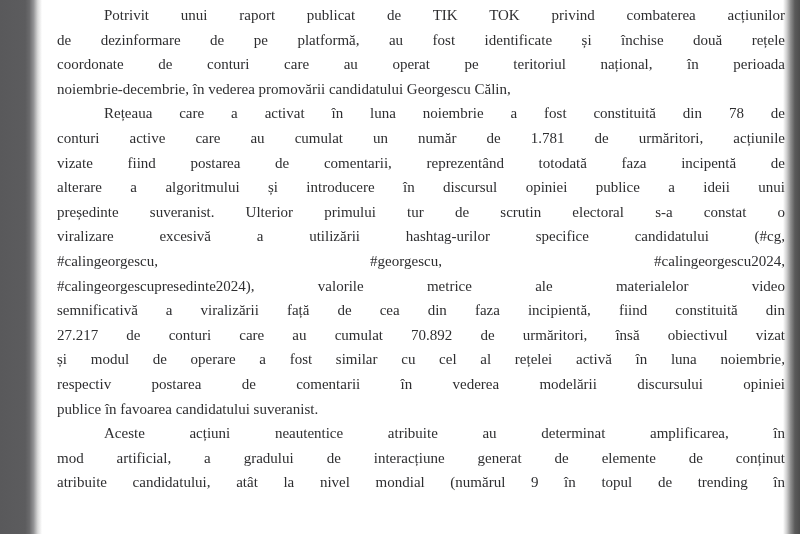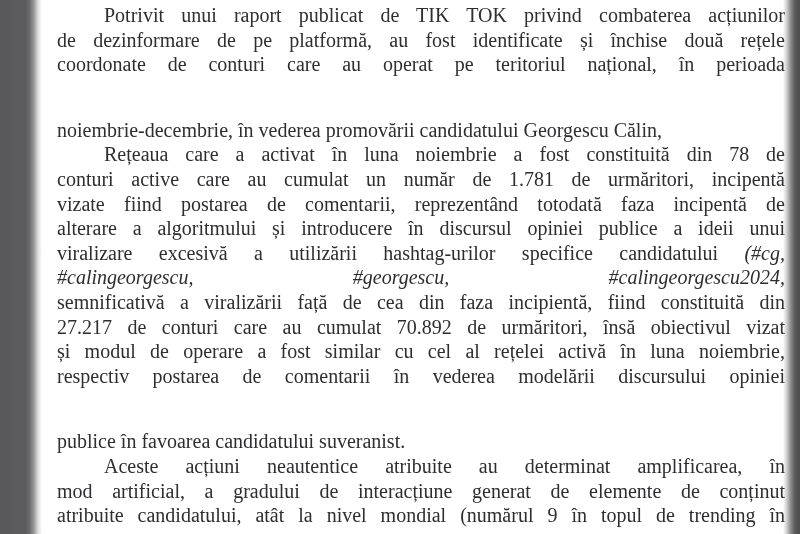--- a/index.html
+++ b/index.html
@@ -35,56 +35,57 @@
     left: 57px;
     top: 3px;
     width: 728px;
     color: #2e2e30;
     filter: blur(0.25px);
   }
   .paragraph { margin: 0; padding: 0; }
   .line {
     height: 24.6px;
     line-height: 24.6px;
-    font-size: 20px;
+    font-size: 15px;
     text-align: justify;
     text-align-last: justify;
     white-space: normal;
     overflow: visible;
   }
   .line.lastline {
     text-align-last: left;
-    margin-top: 41px;
   }
   .line.indent {
     text-indent: 47px;
   }
   .b { font-weight: normal; }
-  .i { font-style: italic; }
+  .i { }
 </style>
 </head>
 <body>
 
 <div class="scan-left-edge"></div>
 <div class="scan-right-edge"></div>
 
 <div class="doc-content" id="doc-content">
     <div class="paragraph">
       <div class="line indent"><span class="">Potrivit unui raport publicat de TIK TOK privind combaterea acțiunilor</span></div>
       <div class="line"><span class="">de dezinformare de pe platformă, au fost identificate și închise două rețele</span></div>
       <div class="line"><span class="">coordonate de conturi care au operat pe teritoriul național, în perioada</span></div>
       <div class="line lastline"><span class="">noiembrie-decembrie, în vederea promovării candidatului Georgescu Călin,</span></div>
     </div>
     <div class="paragraph">
       <div class="line indent"><span class="">Rețeaua care a activat în luna noiembrie a fost constituită din </span><span class="b ">78 de</span></div>
-      <div class="line"><span class="b ">conturi</span><span class=""> active care au cumulat un număr de </span><span class="b ">1.781 de urmăritori</span><span class="">, incipentă</span></div>
+      <div class="line"><span class="b ">conturi</span><span class=""> active care au cumulat un număr de </span><span class="b ">1.781 de urmăritori</span><span class="">, acțiunile</span></div>
       <div class="line"><span class="">vizate fiind postarea de comentarii, reprezentând totodată faza incipentă de</span></div>
       <div class="line"><span class="">alterare a algoritmului și introducere în discursul opiniei publice a ideii unui</span></div>
+      <div class="line"><span class="">președinte suveranist. Ulterior primului tur de scrutin electoral s-a constat o</span></div>
       <div class="line"><span class="">viralizare excesivă a utilizării hashtag-urilor specifice candidatului </span><span class="i">(#cg,</span></div>
       <div class="line"><span class="i">#calingeorgescu, #georgescu, #calingeorgescu2024,</span></div>
+      <div class="line"><span class="i">#calingeorgescupresedinte2024)</span><span class="">, valorile metrice ale materialelor video</span></div>
     </div>
     <div class="paragraph">
       <div class="line"><span class="">semnificativă a viralizării față de cea din faza incipientă, fiind constituită din</span></div>
       <div class="line"><span class="b ">27.217 de conturi</span><span class=""> care au cumulat </span><span class="b ">70.892 de</span><span class=""> urmăritori, însă obiectivul vizat</span></div>
       <div class="line"><span class="">și modul de operare a fost similar cu cel al rețelei activă în luna noiembrie,</span></div>
       <div class="line"><span class="">respectiv postarea de comentarii în vederea modelării discursului opiniei</span></div>
       <div class="line lastline"><span class="">publice în favoarea candidatului suveranist.</span></div>
     </div>
     <div class="paragraph">
       <div class="line indent"><span class="">Aceste acțiuni neautentice atribuite au determinat amplificarea, în</span></div>

